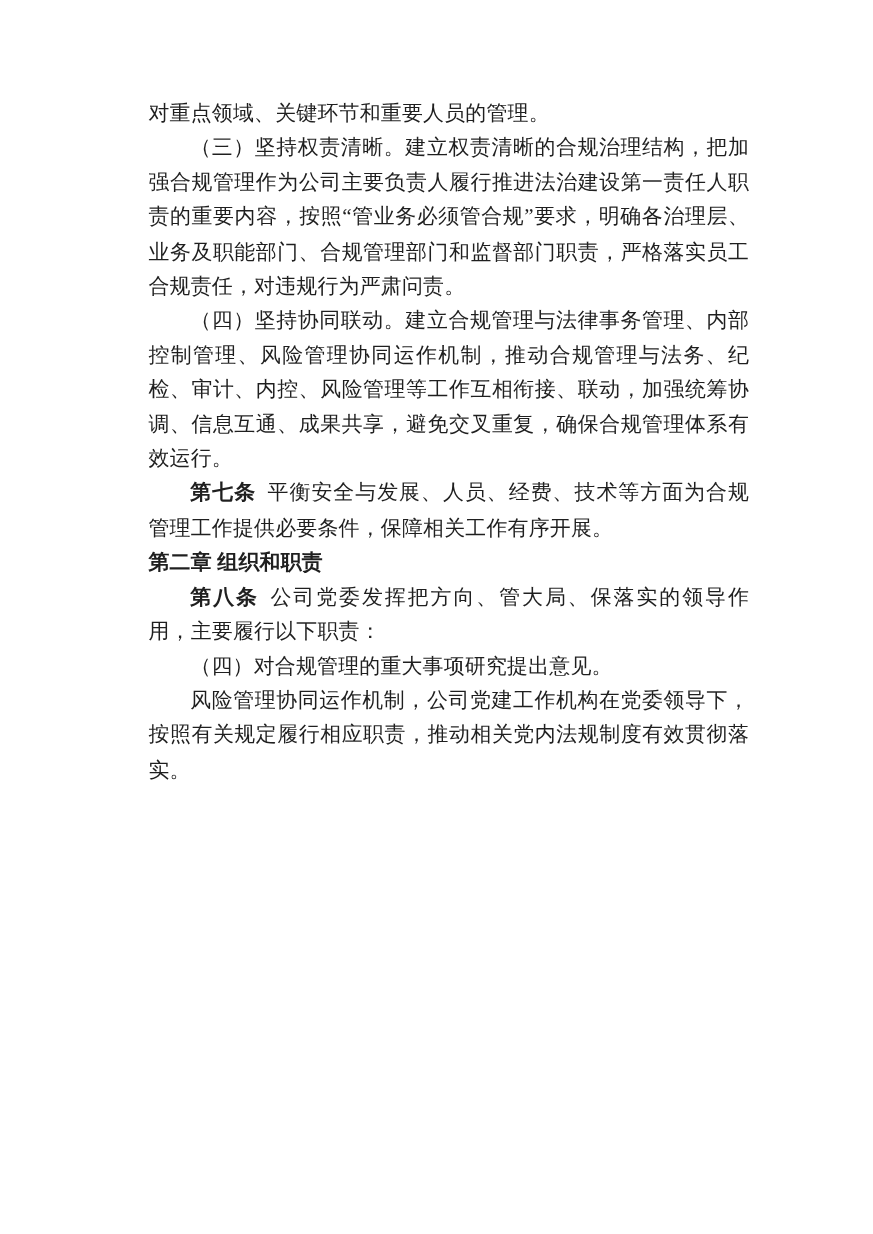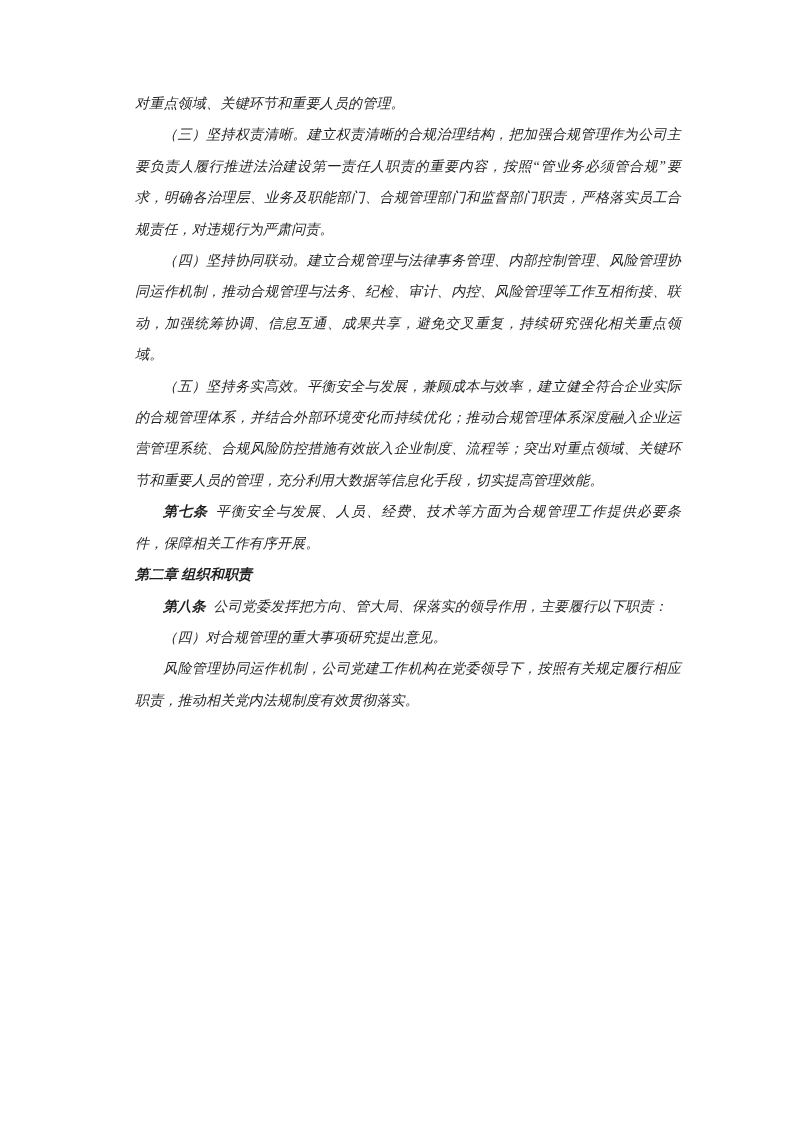--- a/index.html
+++ b/index.html
@@ -14,27 +14,26 @@
     background: var(--page-bg, #ffffff);
     overflow: hidden;
     font-family: "Liberation Serif", "DejaVu Serif", serif;
     box-sizing: border-box;
   }
   .content {
     position: absolute;
     left: 135px;
     top: 88px;
     width: 546px;
-    font-size: 14px;
+    font-size: 19px;
     line-height: 31.4px;
     color: var(--text-color, #1f1f1f);
     text-align: justify;
     text-justify: inter-character;
     letter-spacing: 0.2px;
-    font-style: italic;
   }
   p.para {
     margin: 0;
     padding: 0;
     text-indent: 2em;
   }
   p.continuation {
     text-indent: 0;
   }
   p.chapter {
@@ -47,21 +46,20 @@
     margin-right: 0.55em;
   }
 </style>
 </head>
 <body>
 
 <div class="page">
   <div class="content">
       <p class="para continuation">对重点领域、关键环节和重要人员的管理。</p>
       <p class="para body">（三）坚持权责清晰。建立权责清晰的合规治理结构，把加强合规管理作为公司主要负责人履行推进法治建设第一责任人职责的重要内容，按照“管业务必须管合规”要求，明确各治理层、业务及职能部门、合规管理部门和监督部门职责，严格落实员工合规责任，对违规行为严肃问责。</p>
-      <p class="para body">（四）坚持协同联动。建立合规管理与法律事务管理、内部控制管理、风险管理协同运作机制，推动合规管理与法务、纪检、审计、内控、风险管理等工作互相衔接、联动，加强统筹协调、信息互通、成果共享，避免交叉重复，持续研究强化相关重点领域。</p>
-      <p class="para body">（五）坚持务实高效。平衡安全与发展，兼顾成本与效率，建立健全符合企业实际的合规管理体系，并结合外部环境变化而持续优化；推动合规管理体系深度融入企业运营管理系统、合规风险防控措施有效嵌入企业制度、流程等；突出对重点领域、关键环节和重要人员的管理，充分利用大数据等信息化手段，切实提高管理效能。</p>
+      <p class="para body">（四）坚持协同联动。建立合规管理与法律事务管理、内部控制管理、风险管理协同运作机制，推动合规管理与法务、纪检、审计、内控、风险管理等工作互相衔接、联动，加强统筹协调、信息互通、成果共享，避免交叉重复，确保合规管理体系有效运行。</p>
       <p class="para article"><span class="article-label">第七条</span><span>平衡安全与发展、人员、经费、技术等方面为合规管理工作提供必要条件，保障相关工作有序开展。</span></p>
       <p class="para chapter">第二章 组织和职责</p>
       <p class="para article"><span class="article-label">第八条</span><span>公司党委发挥把方向、管大局、保落实的领导作用，主要履行以下职责：</span></p>
       <p class="para body">（四）对合规管理的重大事项研究提出意见。</p>
       <p class="para body">风险管理协同运作机制，公司党建工作机构在党委领导下，按照有关规定履行相应职责，推动相关党内法规制度有效贯彻落实。</p>
     </div>
 </div>
 
 </body></html>

